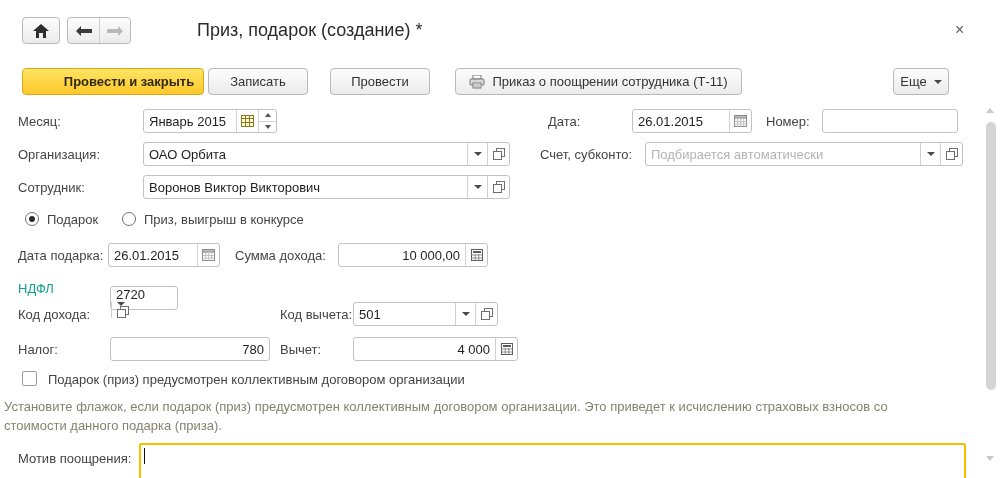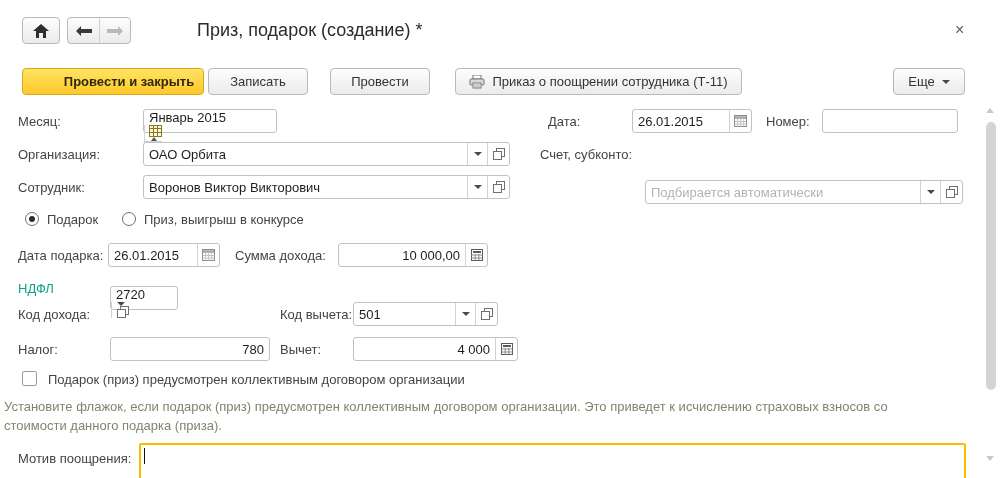--- a/index.html
+++ b/index.html
@@ -113,27 +113,27 @@
       <svg width="16" height="14" viewBox="0 0 16 14">
         <rect x="4" y="0" width="8" height="4" fill="#fff" stroke="#777"></rect>
         <rect x="1" y="4" width="14" height="6" rx="1" fill="#d9d9d9" stroke="#777"></rect>
         <rect x="4" y="8" width="8" height="5" fill="#fff" stroke="#777"></rect>
         <line x1="5" y1="10" x2="11" y2="10" stroke="#999"></line>
         <line x1="5" y1="12" x2="11" y2="12" stroke="#999"></line>
       </svg>
     </span>
     <span>Приказ о поощрении сотрудника (Т-11)</span>
   </div>
-  <div class="btn" style="left:893px; top:68px; width:72px;">
+  <div class="btn" style="left:893px; top:68px; width:56px;">
     <span>Еще</span>
     <span class="caret-down"></span>
   </div>
 
   <div class="lbl" style="left:18px; top:114px;">Месяц:</div>
-  <div class="box" style="left:143px; top:109px; width:134px;flex-direction:column;">
+  <div class="box" style="left:143px; top:109px; width:134px;">
     <input value="Январь 2015" style="">
     <span class="seg">
       <span>
         <svg width="13" height="12" viewBox="0 0 13 12">
           <rect x="0.5" y="0.5" width="12" height="11" fill="#fdf6d8" stroke="#8a7a1e"></rect>
           <line x1="0.5" y1="3.5" x2="12.5" y2="3.5" stroke="#8a7a1e"></line>
           <line x1="4.5" y1="0.5" x2="4.5" y2="11.5" stroke="#8a7a1e"></line>
           <line x1="8.5" y1="0.5" x2="8.5" y2="11.5" stroke="#8a7a1e"></line>
           <line x1="0.5" y1="7.5" x2="12.5" y2="7.5" stroke="#8a7a1e"></line>
         </svg>
@@ -182,21 +182,21 @@
       <span>
         <svg width="12" height="12" viewBox="0 0 12 12">
           <rect x="3.5" y="0.5" width="8" height="8" fill="#fff" stroke="#6f6f6f"></rect>
           <rect x="0.5" y="3.5" width="8" height="8" fill="#fff" stroke="#6f6f6f"></rect>
         </svg>
       </span>
     </span>
   </div>
 
   <div class="lbl" style="left:540px; top:147px;">Счет, субконто:</div>
-  <div class="box" style="left:645px; top:142px; width:318px;margin-top:38px;">
+  <div class="box" style="left:645px; top:142px; width:318px;">
     <input placeholder="Подбирается автоматически" style="">
     <span class="seg" style="width:20px;">
         <span class="caret-down"></span>
       </span>
     <span class="seg">
       <span>
         <svg width="12" height="12" viewBox="0 0 12 12">
           <rect x="3.5" y="0.5" width="8" height="8" fill="#fff" stroke="#6f6f6f"></rect>
           <rect x="0.5" y="3.5" width="8" height="8" fill="#fff" stroke="#6f6f6f"></rect>
         </svg>

